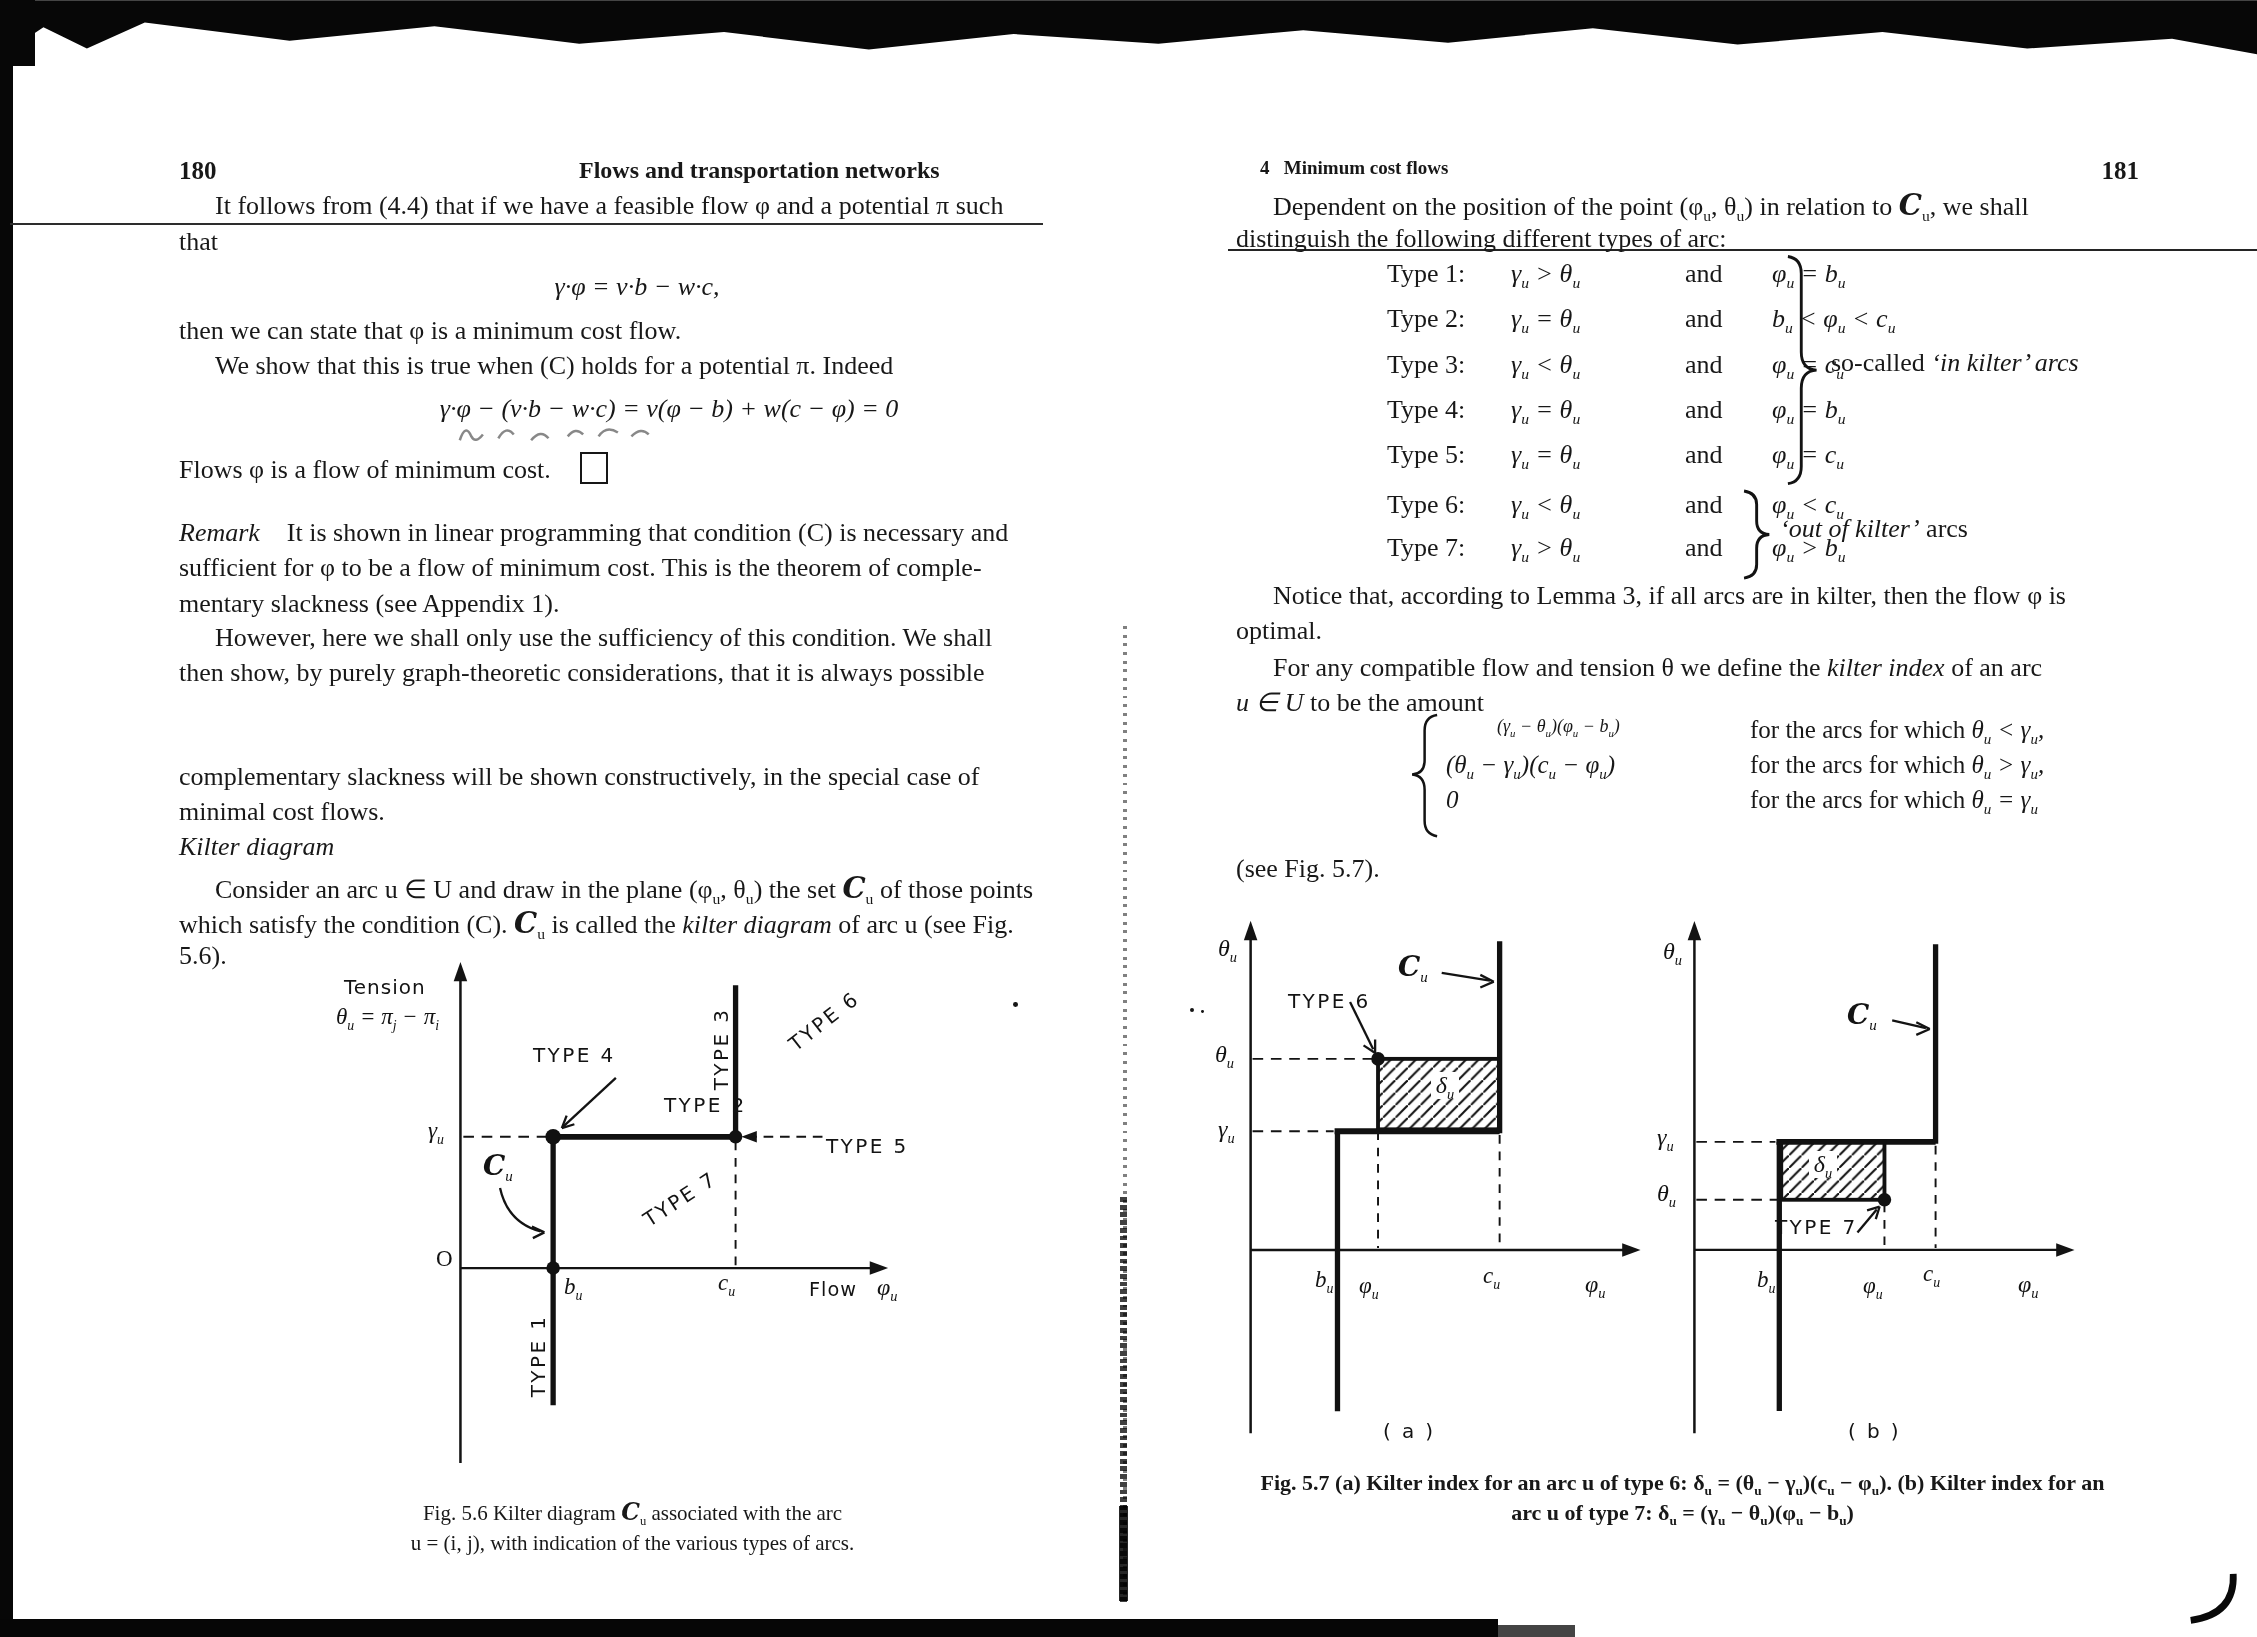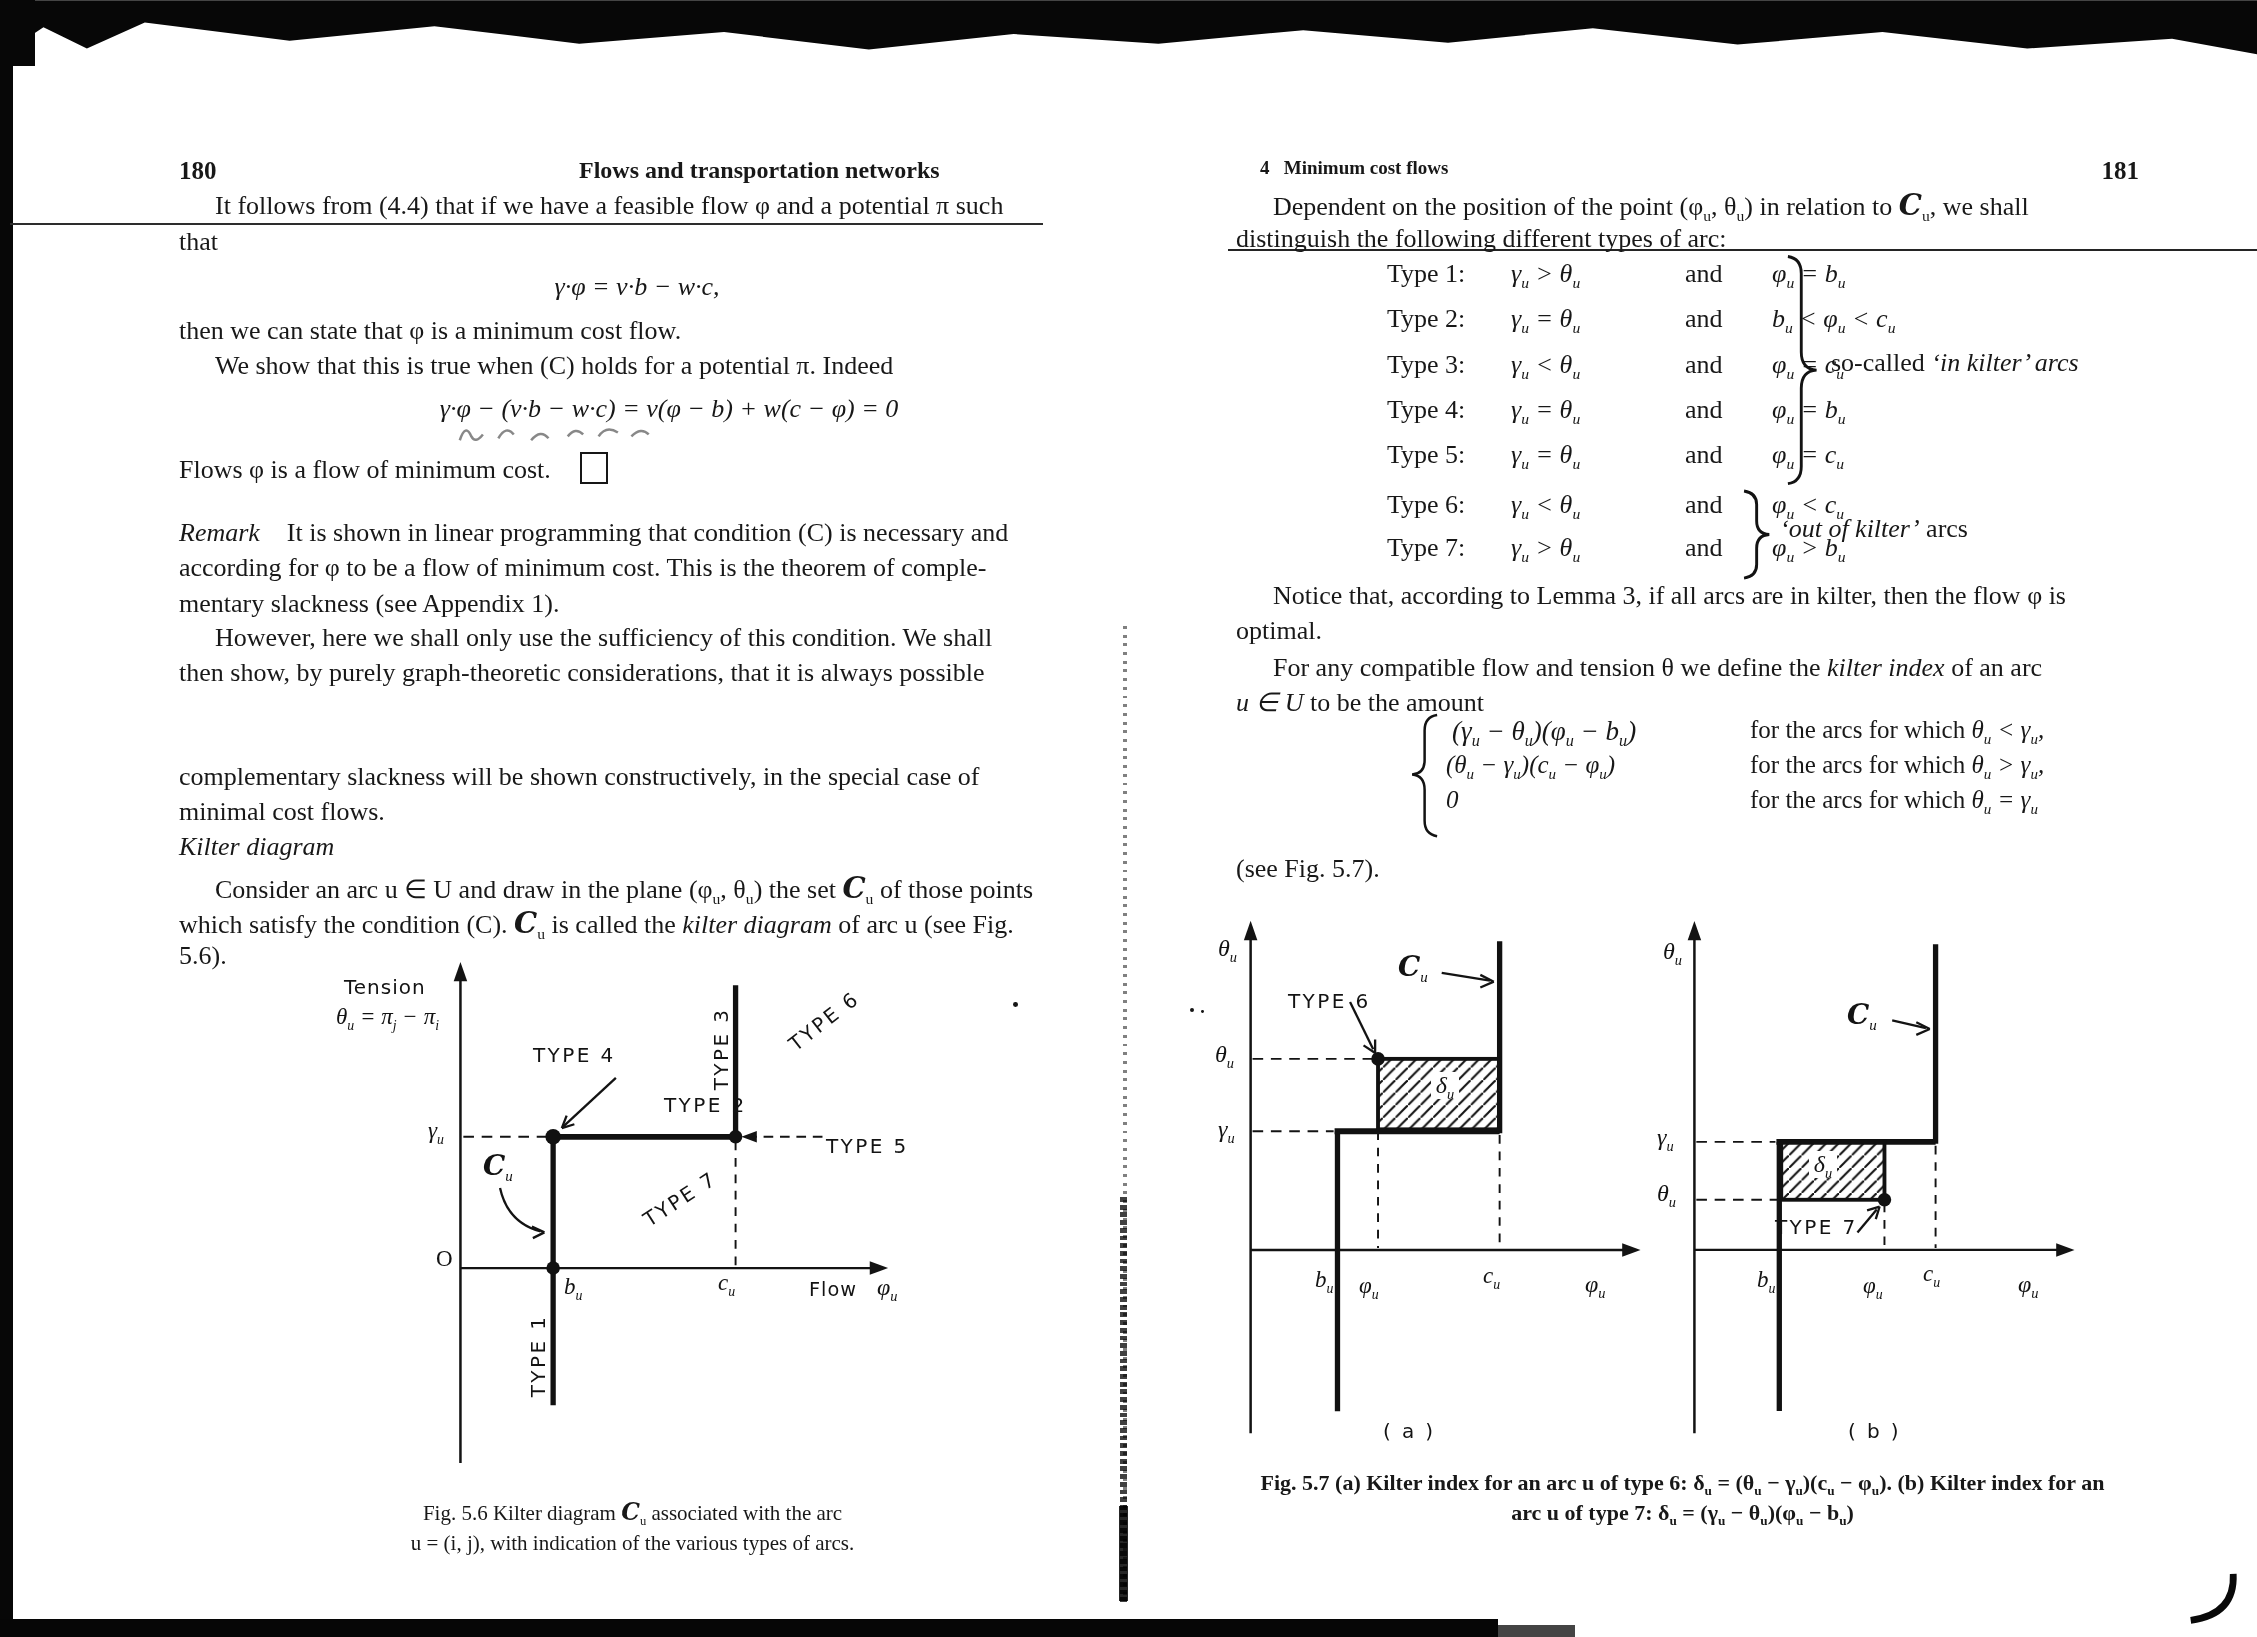--- a/index.html
+++ b/index.html
@@ -59,21 +59,21 @@
   <div class="tl" style="left:215px;top:351px">We show that this is true when (C) holds for a potential π. Indeed</div>
   <div class="eq" style="left:669px;top:394px">γ·φ − (v·b − w·c) = v(φ − b) + w(c − φ) = 0</div>
 
   <svg class="artifact" style="left:454px;top:417px" width="241" height="33" viewBox="0 0 250 34">
     <path d="M6,24 q6,-18 12,-4 q4,8 12,-2 m16,4 q8,-14 16,-4 m18,6 q10,-12 18,-2 m20,-2 q8,-10 16,-2 m16,2 q8,-12 20,-4 m14,4 q10,-10 18,-2" fill="none" stroke="#6a6a6a" stroke-width="2.6" opacity="0.8"></path>
   </svg>
 
   <div class="tl" style="left:179px;top:452px"><span>Flows φ is a flow of minimum cost.</span><span class="qed"></span></div>
 
   <div class="tl" style="left:179px;top:518px"><span class="i">Remark</span><span style="margin-left:27px">It is shown in linear programming that condition (C) is necessary and</span></div>
-  <div class="tl" style="left:179px;top:553px">according for φ to be a flow of minimum cost. This is the theorem of comple-</div>
+  <div class="tl" style="left:179px;top:553px">sufficient for φ to be a flow of minimum cost. This is the theorem of comple-</div>
   <div class="tl" style="left:179px;top:589px">mentary slackness (see Appendix 1).</div>
 
   <div class="tl" style="left:179px;top:658px">then show, by purely graph-theoretic considerations, that it is always possible</div>
   <div class="tl" style="left:215px;top:623px">However, here we shall only use the sufficiency of this condition. We shall</div>
   <div class="tl" style="left:179px;top:762px">complementary slackness will be shown constructively, in the special case of</div>
   <div class="tl" style="left:179px;top:797px">minimal cost flows.</div>
 
   <div class="tl i" style="left:179px;top:832px">Kilter diagram</div>
 
   <div class="tl" style="left:215px;top:872px">Consider an arc u ∈ U and draw in the plane (φ<sub>u</sub>, θ<sub>u</sub>) the set <span class="scr">C</span><sub>u</sub> of those points</div>
@@ -153,21 +153,21 @@
   <div class="tl" style="left:1780px;top:514px"><span class="i">‘out of kilter’</span><span> arcs</span></div>
 
   <div class="tl" style="left:1273px;top:581px">Notice that, according to Lemma 3, if all arcs are in kilter, then the flow φ is</div>
   <div class="tl" style="left:1236px;top:616px">optimal.</div>
   <div class="tl" style="left:1273px;top:653px"><span>For any compatible flow and tension θ we define the </span><span class="i">kilter index</span><span> of an arc</span></div>
   <div class="tl" style="left:1236px;top:688px"><span class="i">u ∈ U</span><span> to be the amount</span></div>
 
   <svg style="left:1408px;top:713px" width="39" height="127" viewBox="0 0 40 132">
     <path d="M30,2 Q17,4 17,18 L17,49 Q17,63 4,64 Q17,65 17,80 L17,112 Q17,126 30,128" fill="none" stroke="#131313" stroke-width="2.6"></path>
   </svg>
-  <div class="tl i" style="left:1452px;top:716px;font-size:27px">(γ<sub>u</sub> − θ<sub>u</sub>)(φ<sub>u</sub> − b<sub>u</sub>)</div>
+  <div class="tl i" style="left:1497px;top:716px;font-size:18px">(γ<sub>u</sub> − θ<sub>u</sub>)(φ<sub>u</sub> − b<sub>u</sub>)</div>
   <div class="tl" style="left:1750px;top:716px;font-size:25px"><span>for the arcs for which </span><span class="i">θ<sub>u</sub> &lt; γ<sub>u</sub>,</span></div>
   <div class="tl i" style="left:1446px;top:751px;font-size:25px">(θ<sub>u</sub> − γ<sub>u</sub>)(c<sub>u</sub> − φ<sub>u</sub>)</div>
   <div class="tl" style="left:1750px;top:751px;font-size:25px"><span>for the arcs for which </span><span class="i">θ<sub>u</sub> &gt; γ<sub>u</sub>,</span></div>
   <div class="tl i" style="left:1446px;top:786px;font-size:25px">0</div>
   <div class="tl" style="left:1750px;top:786px;font-size:25px"><span>for the arcs for which </span><span class="i">θ<sub>u</sub> = γ<sub>u</sub></span></div>
 
   <div class="tl" style="left:1236px;top:854px">(see Fig. 5.7).</div>
 
   <svg style="left:1207px;top:917px" width="454" height="526" viewBox="0 0 470 545">
     <defs>

